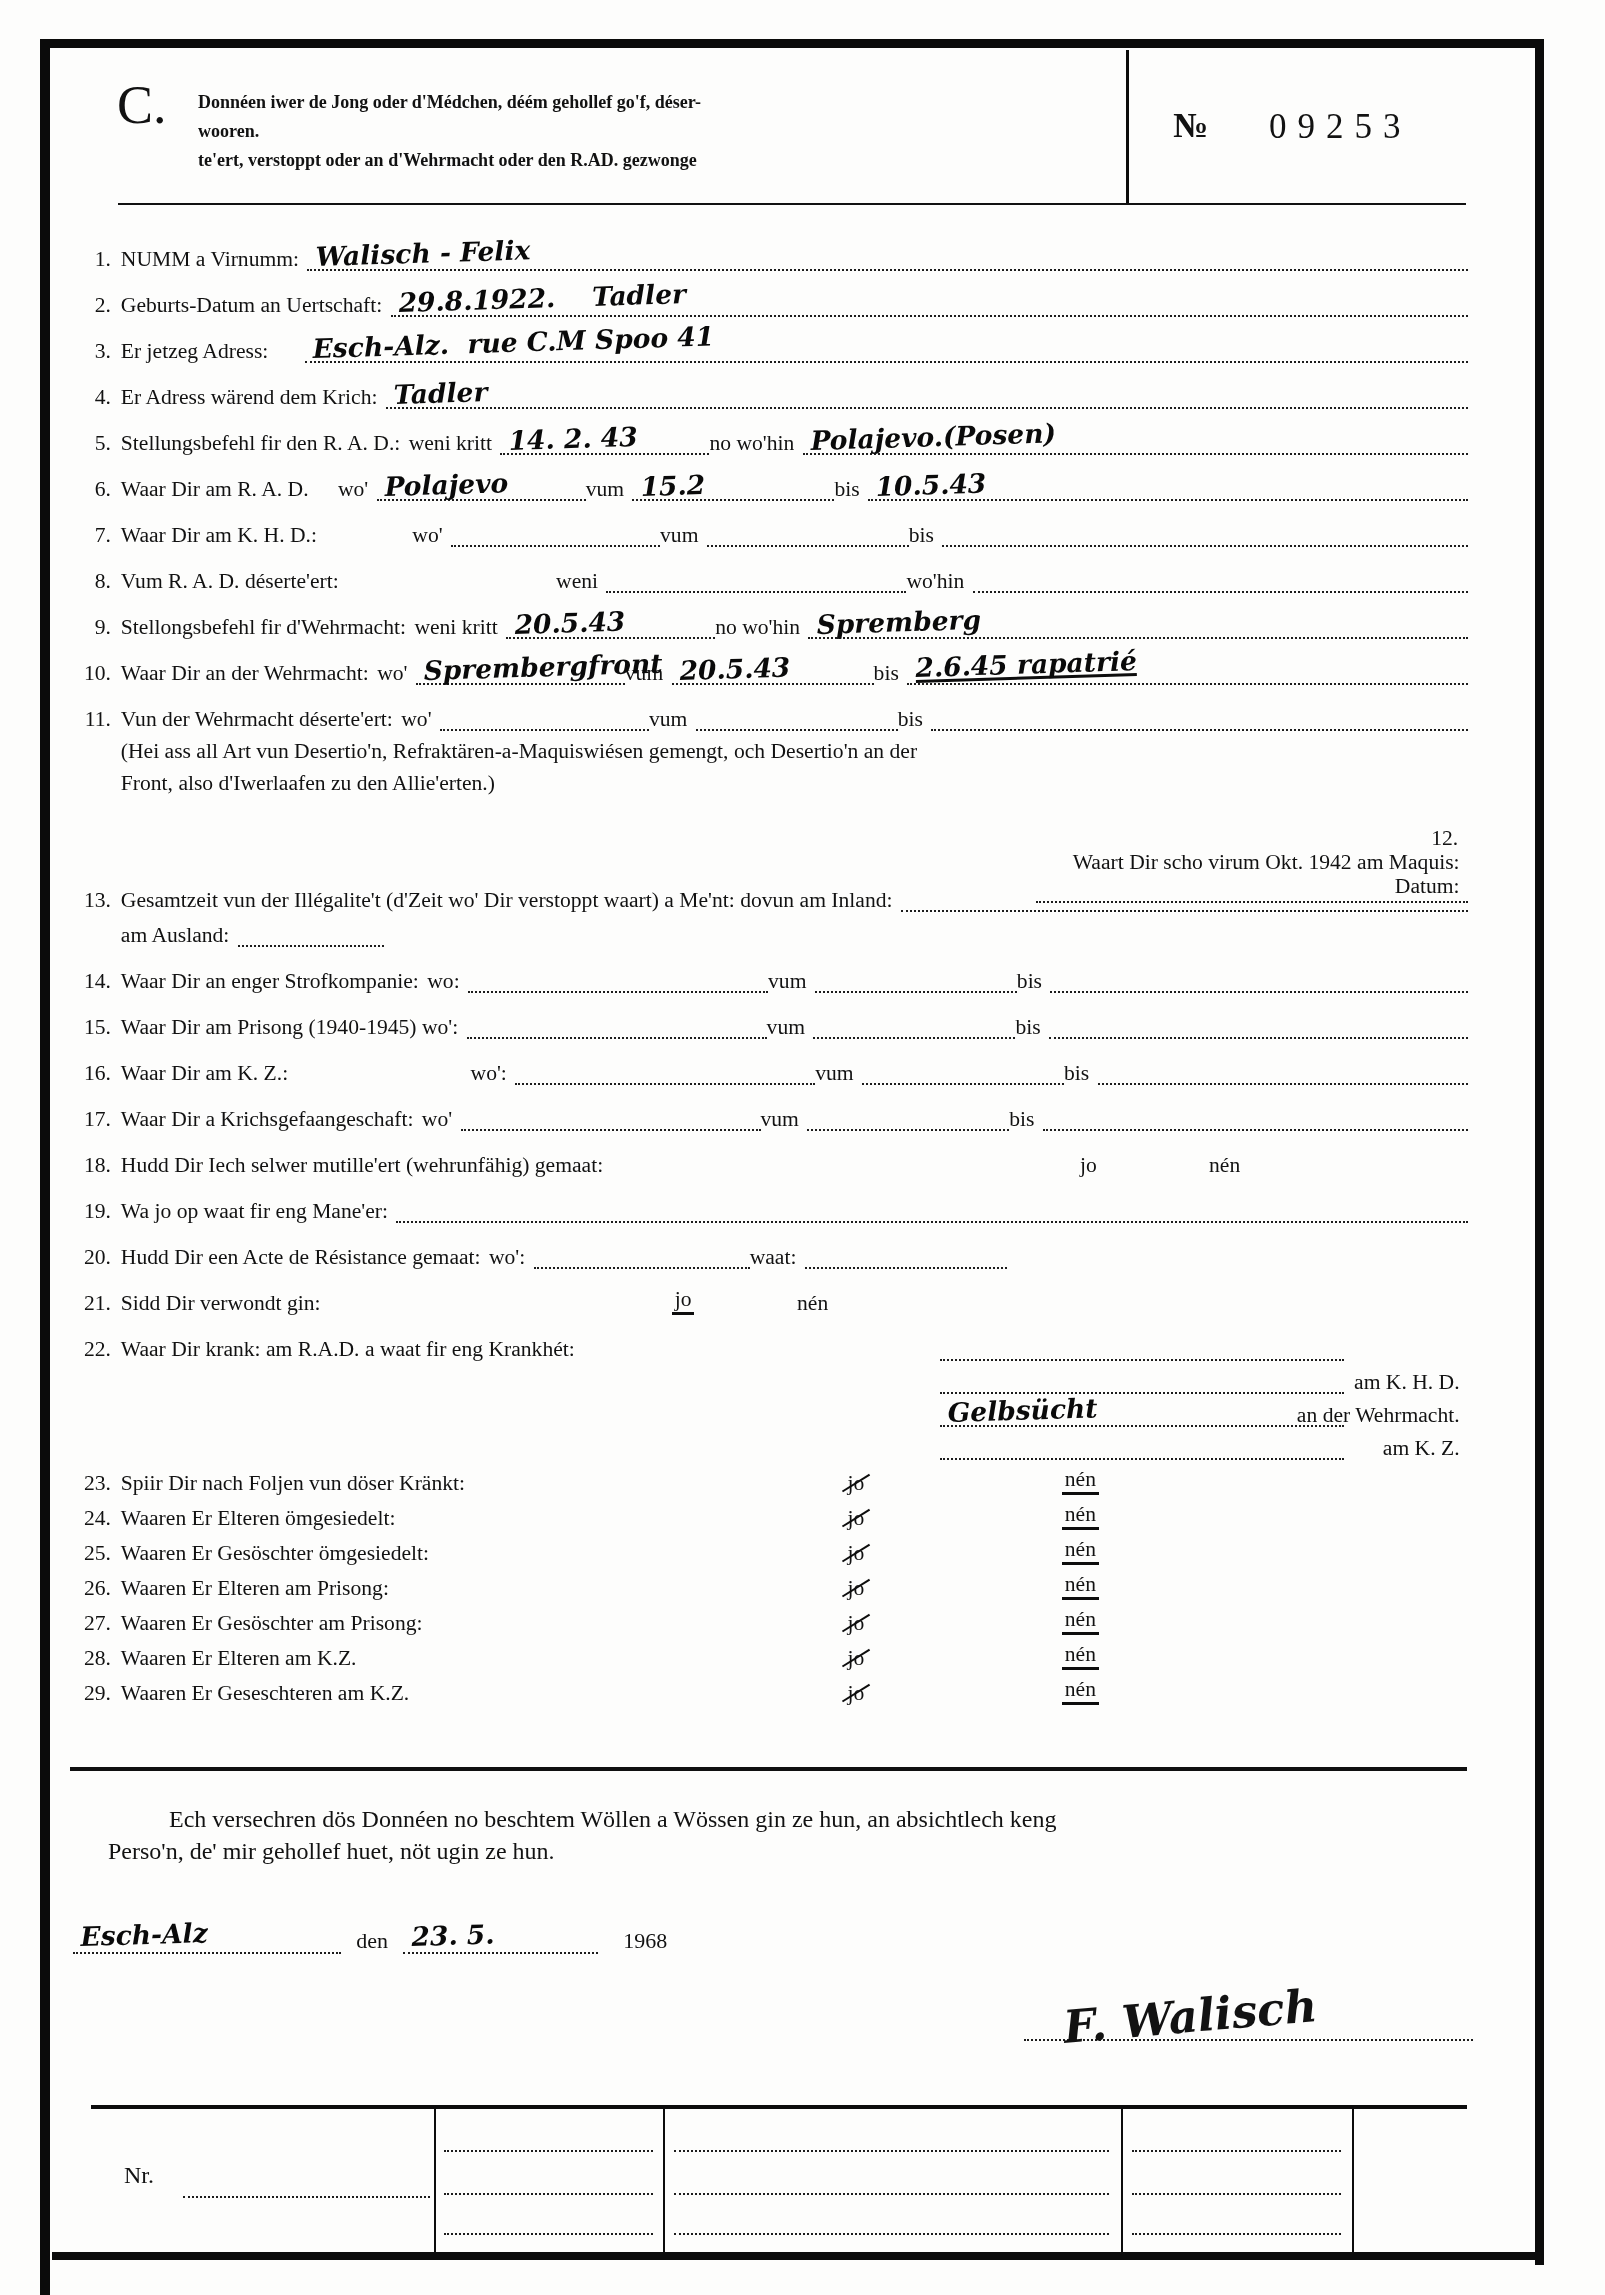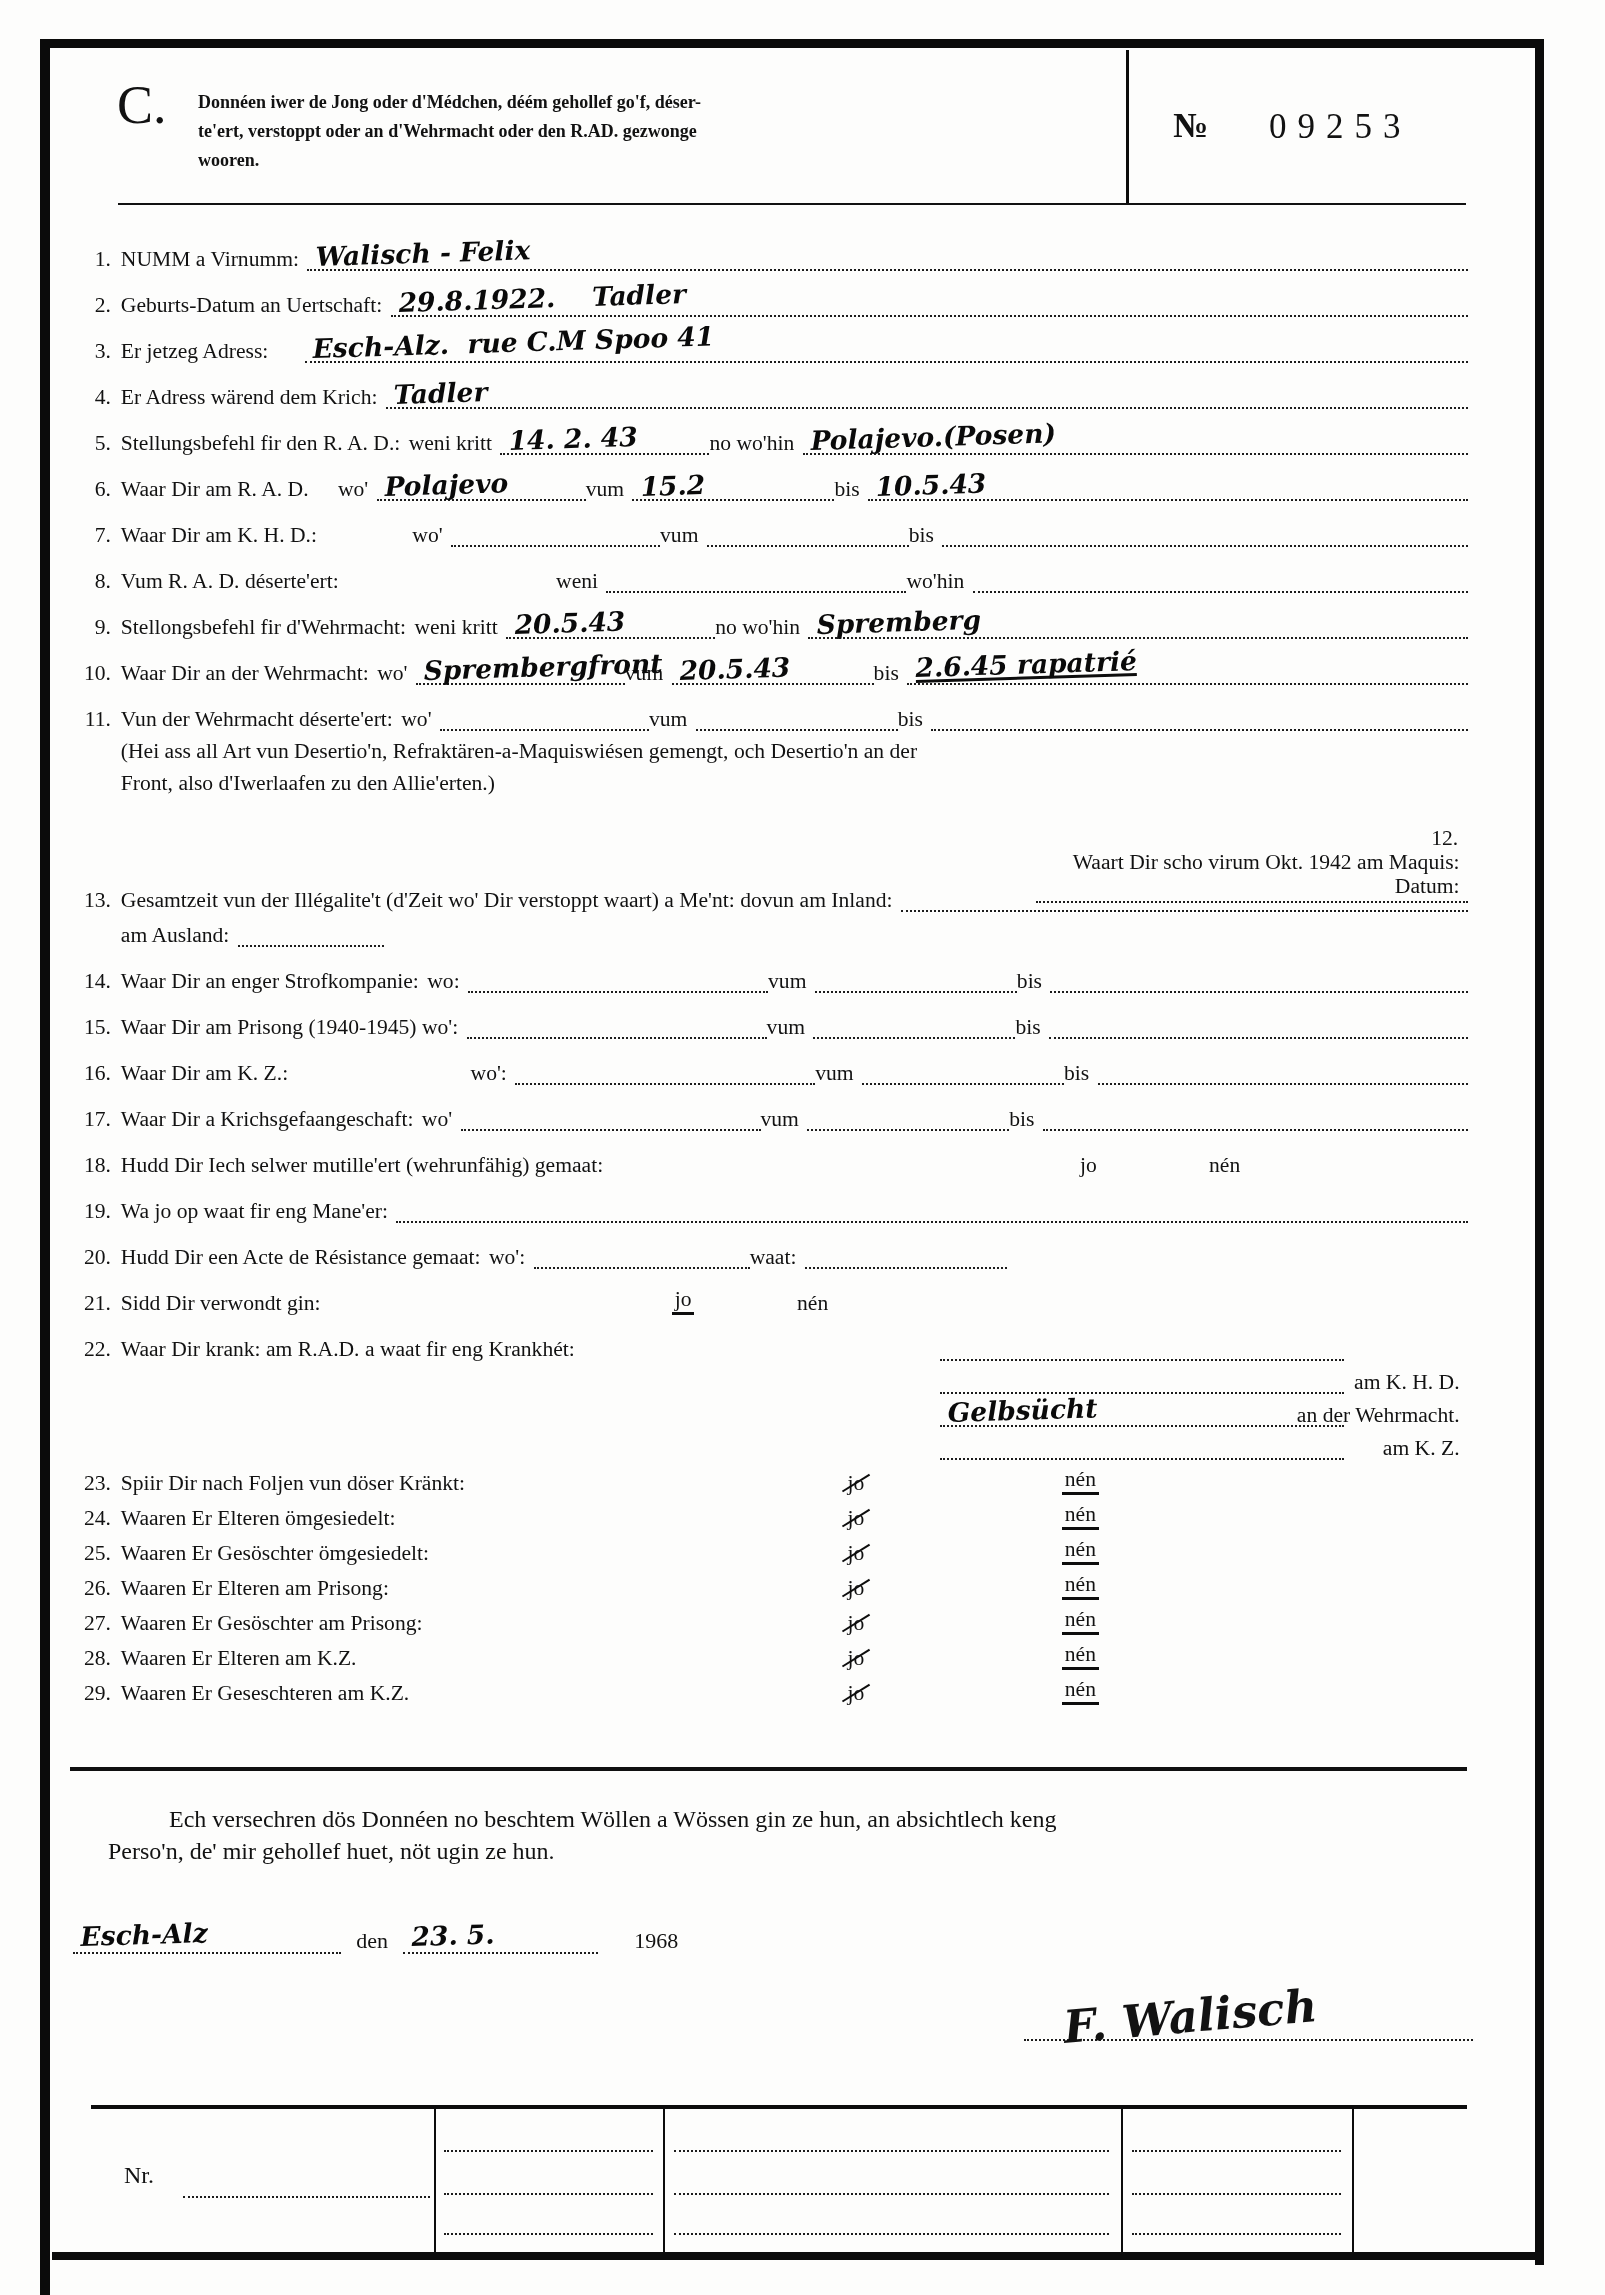--- a/index.html
+++ b/index.html
@@ -40,21 +40,21 @@
   .mark-slash{padding:0 1.4px;}
   .mark-slash::after{content:"";position:absolute;left:-5.6px;right:-7px;top:48%;
       border-top:2.8px solid #0d0d0d;transform:rotate(-32deg);}
   
   .mid-rule{position:absolute;left:70px;top:1767px;width:1397px;height:3.5px;background:#101010;}
   .decl{position:absolute;left:108px;top:1803px;width:1358px;font-size:24px;line-height:32px;}
   .decl .ind{text-indent:61px;}
   .footer-line{position:absolute;left:73px;top:1928px;display:flex;align-items:flex-end;font-size:22px;}
   .footer-line .fld{height:2.8px;}
   .flbl{margin:0 15.3px;}
-  .year{margin-left:36px;}
+  .year{margin-left:25px;}
   .sig-wrap{position:absolute;left:1024px;top:1976px;width:449px;height:63px;
       border-bottom:2.1px dotted #1c1c1c;}
   .sig{position:absolute;left:42px;bottom:-15.3px;font-family:"DejaVu Serif",serif;
       font-style:italic;font-weight:bold;font-size:45px;transform:rotate(-5deg);
       transform-origin:left bottom;white-space:nowrap;}
   
   .tline{position:absolute;background:#0c0c0c;}
   .nr-label{position:absolute;left:124px;top:2162px;font-size:24px;}
   .dot{position:absolute;border-top:2.1px dotted #1c1c1c;height:0;}
 </style>
@@ -63,22 +63,22 @@
 
 <div class="page">
 
   <div class="frame" style="left:40px;top:39px;width:9.8px;height:2256px;"></div>
   <div class="frame" style="left:40px;top:39px;width:1503px;height:9px;"></div>
   <div class="frame" style="left:1535px;top:39px;width:9px;height:2226px;"></div>
 
   <div class="sec-letter">C.</div>
   <div class="hdr-text">
     <div>Donnéen iwer de Jong oder d'Médchen, déém gehollef go'f, déser-</div>
+    <div>wooren.</div>
     <div>te'ert, verstoppt oder an d'Wehrmacht oder den R.AD. gezwonge</div>
-    <div>wooren.</div>
   </div>
   <div class="hdr-vline"></div>
   <div class="no-label">№</div>
   <div class="no-value">09253</div>
   <div class="hdr-rule"></div>
 
   <div id="rows">
       <div class="r">
         <span class="num">1.</span>
         <span class="lbl">NUMM a Virnumm:</span>

